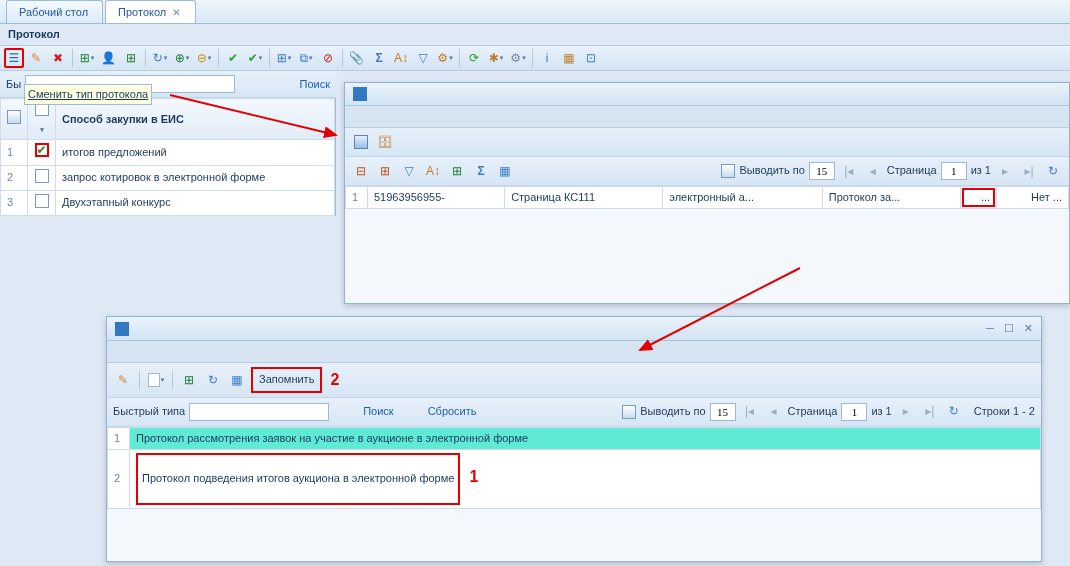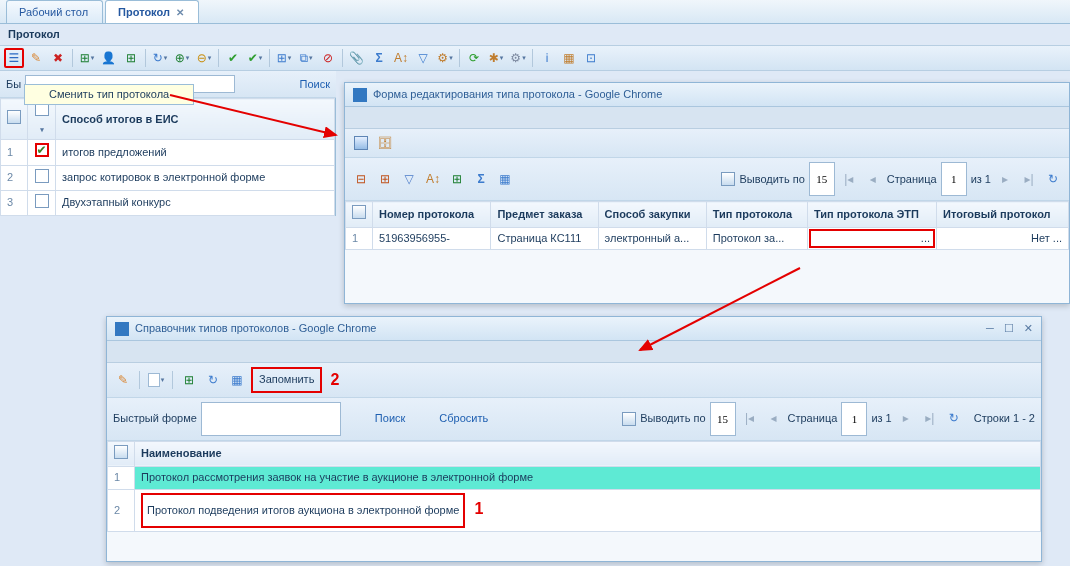--- a/index.html
+++ b/index.html
@@ -1,42 +1,42 @@
 <!DOCTYPE html>
 <html><head>
 <meta charset="utf-8">
 <style>
   * { box-sizing: border-box; }
   body { margin:0; font:11px/1.4 Tahoma, Arial, sans-serif; background:#dfe9f6; color:#1b3a5c; width:1070px; height:566px; overflow:hidden; position:relative; }
   .tabbar { display:flex; align-items:flex-end; height:24px; border-bottom:1px solid #9abdd8; padding-left:6px; gap:2px; background:linear-gradient(#f0f6fb,#d8e8f5); }
   .tab { padding:4px 14px 3px 12px; border:1px solid #9abdd8; border-bottom:none; border-radius:3px 3px 0 0; background:linear-gradient(#f4f9fe,#dcebf8); color:#2558a0; position:relative; }
-  .tab.active { background:#fff; font-weight:bold; }
+  .tab.active { background:#fff; font-weight:normal; }
   .tab .close { font-size:10px; color:#6d8bad; margin-left:6px; }
   .header { padding:3px 8px; font-weight:bold; }
   .toolbar { display:flex; align-items:center; height:26px; padding:2px 4px; gap:2px; background:linear-gradient(#e9f2fb,#d3e4f3); border:1px solid #b7cee2; border-left:none; border-right:none; }
   .tbtn { width:20px; height:20px; display:flex; align-items:center; justify-content:center; border-radius:2px; font-size:12px; cursor:pointer; }
   .sep { width:1px; height:18px; background:#b2c8dc; margin:0 2px; }
   .caret { font-size:7px; margin-left:1px; color:#5576a0; }
   .searchbar { display:flex; align-items:center; gap:4px; padding:4px 6px; background:linear-gradient(#e7f0fa,#d7e6f4); border-bottom:1px solid #c1d6e8; }
   .searchbar input { height:18px; border:1px solid #9db9d4; padding:0 4px; font:11px Tahoma; background:#fff; color:#1b3a5c; }
   .linkish { color:#1e5fb1; cursor:pointer; }
   .grid { border-collapse:collapse; width:100%; background:#fff; }
   .grid th, .grid td { border:1px solid #d0dceb; padding:3px 6px; text-align:left; background:#fff; }
   .grid th { background:linear-gradient(#f3f8fd,#e1ecf7); font-weight:bold; color:#1b3a5c; }
   .rownum { width:22px; text-align:center; background:#eef4fb; color:#6b88a7; }
   .checkbox { width:14px; height:14px; border:1px solid #7a9bbf; background:#fff; display:inline-block; position:relative; }
   .checkbox.checked::after { content:"✔"; position:absolute; top:-3px; left:0; font-size:12px; color:#3a7f27; }
   .window { position:absolute; background:#f4f8fc; border:1px solid #8fb5d6; box-shadow:0 2px 6px rgba(0,0,0,0.2); }
   .wtitle { display:flex; align-items:center; gap:6px; padding:4px 8px; background:linear-gradient(#eaf3fb,#d2e4f4); border-bottom:1px solid #aac6de; color:#2e5e96; }
   .wicon { width:14px; height:14px; background:#3378c1; display:inline-block; }
   .wcontrols { margin-left:auto; display:flex; gap:10px; color:#587aa2; }
   .pbar { display:flex; align-items:center; gap:4px; padding:4px 6px; background:linear-gradient(#e7f0fa,#d7e6f4); border-bottom:1px solid #c1d6e8; }
-  .field { height:18px; border:1px solid #9db9d4; background:#fff; padding:16px 4px; font:11px Tahoma; text-align:center; }
+  .field { height:18px; border:1px solid #9db9d4; background:#fff; padding:0 4px; font:11px Tahoma; text-align:center; }
   .hl-red { border:2px solid #e40000; }
-  .tooltip { position:absolute; background:#ffffe1; border:1px solid #9abdd8; padding:2px 24px; font-size:11px; white-space:nowrap; }
+  .tooltip { position:absolute; background:#ffffe1; border:1px solid #9abdd8; padding:2px 3px; font-size:11px; white-space:nowrap;text-decoration:underline; }
   .annot-red { color:#e40000; font-weight:bold; font-size:16px; }
   svg.overlay { position:absolute; top:0; left:0; pointer-events:none; }
   .icon-device { width:14px; height:14px; background:linear-gradient(#fff,#c8dcef); border:1px solid #7a9bbf; display:inline-block; }
   .icon-save { width:14px; height:14px; background:linear-gradient(#e4efff,#96bde6); border:1px solid #5e85b5; display:inline-block; }
   .icon-doc { width:12px; height:14px; background:#fff; border:1px solid #9db9d4; display:inline-block; }
   .gray { color:#9aadc2; }
 </style>
 </head>
 <body>
 
@@ -88,21 +88,21 @@
   <span style="flex:1"></span>
   <span class="linkish">Поиск</span>
 </div>
 
 <div style="width:336px; background:#fff; border-right:1px solid #9abdd8;">
   <table class="grid">
     <tbody>
         <tr>
       <th class="rownum"><span class="icon-device"></span></th>
       <th style="width:28px;text-align:center;"><span class="checkbox"></span> <span class="caret">▾</span></th>
-      <th>Способ итогов в ЕИС</th>
+      <th>Способ закупки в ЕИС</th>
     </tr>
     <tr>
       <td class="rownum">1</td>
       <td style="text-align:center;"><span class="checkbox checked hl-red"></span></td>
       <td>итогов предложений</td>
     </tr>
     <tr>
       <td class="rownum">2</td>
       <td style="text-align:center;"><span class="checkbox"></span></td>
       <td>запрос котировок в электронной форме</td>
@@ -114,21 +114,20 @@
     </tr>
   </tbody>
     </table>
 </div>
 
 <div class="tooltip" style="top:84px; left:24px;">Сменить тип протокола</div>
 
 <div class="window" style="top:82px; left:344px; right:0; height:222px;">
   <div class="wtitle">
     <span class="wicon"></span>
-    <span>Форма редактирования типа протокола - Google Chrome</span>
   </div>
   <div style="height:22px; background:#d7e4f1; border-bottom:1px solid #b9cee1;"></div>
   <div class="pbar">
     <span class="tbtn">
         <span class="icon-save"></span>
       </span>
     <span class="tbtn" style="color:#c07d2e;">🗄</span>
   </div>
   <div class="pbar" style="justify-content:flex-start;">
     <span class="tbtn" style="color:#c0521d;">⊟</span>
@@ -146,49 +145,39 @@
     <span class="tbtn gray">◂</span>
     <span>Страница</span>
     <input class="field" style="width: 26px;" value="1">
     <span>из 1</span>
     <span class="tbtn gray">▸</span>
     <span class="tbtn gray">▸|</span>
     <span class="tbtn" style="color:#3c7bcd;">↻</span>
   </div>
   <table class="grid">
     <tbody>
-        <tr>
-      <th class="rownum"><span class="icon-device"></span></th>
-      <th>Номер протокола</th>
-      <th>Предмет заказа</th>
-      <th>Способ закупки</th>
-      <th>Тип протокола</th>
-      <th>Тип протокола ЭТП</th>
-      <th>Итоговый протокол</th>
-    </tr>
     <tr>
       <td class="rownum">1</td>
       <td>51963956955-</td>
       <td>Страница КС111</td>
       <td>электронный а...</td>
       <td>Протокол за...</td>
       <td style="position:relative;">
             <span style="position:absolute;inset:1px;" class="hl-red"></span>
             <span style="position:relative; float:right;">...</span>
           </td>
       <td style="text-align:right;">Нет ...</td>
     </tr>
   </tbody>
     </table>
 </div>
 
 <div class="window" style="top:316px; left:106px; width:936px; height:246px;">
   <div class="wtitle">
     <span class="wicon"></span>
-    <span>Справочник типов протоколов - Google Chrome</span>
     <span class="wcontrols">
       <span>─</span>
       <span>☐</span>
       <span>✕</span>
     </span>
   </div>
   <div style="height:22px; background:#d7e4f1; border-bottom:1px solid #b9cee1;"></div>
   <div class="pbar">
     <span class="tbtn" style="color:#d9822b;">✎</span>
     <span class="sep"></span>
@@ -197,51 +186,47 @@
         <span class="caret">▾</span>
       </span>
     <span class="sep"></span>
     <span class="tbtn" style="color:#1a7d2e;">⊞</span>
     <span class="tbtn" style="color:#3c7bcd;">↻</span>
     <span class="tbtn" style="color:#3c7bcd;">▦</span>
     <span class="hl-red" style="padding:3px 6px;display:inline-block;">Запомнить</span>
     <span class="annot-red" style="margin-left:4px;">2</span>
   </div>
   <div class="pbar">
-    <span>Быстрый форме</span>
+    <span>Быстрый типа</span>
     <input style="width: 140px;" class="field">
     <span class="linkish" style="margin-left:30px;">Поиск</span>
     <span class="linkish" style="margin-left:30px;">Сбросить</span>
     <span style="flex:1"></span>
     <span class="icon-device"></span>
     <span>Выводить по</span>
     <input class="field" style="width: 26px;" value="15">
     <span class="tbtn gray">|◂</span>
     <span class="tbtn gray">◂</span>
     <span>Страница</span>
     <input class="field" style="width: 26px;" value="1">
     <span>из 1</span>
     <span class="tbtn gray">▸</span>
     <span class="tbtn gray">▸|</span>
     <span class="tbtn" style="color:#3c7bcd;">↻</span>
     <span style="margin-left:6px;">Строки 1 - 2</span>
   </div>
   <table class="grid">
     <tbody>
-        <tr>
-      <th class="rownum"><span class="icon-device"></span></th>
-      <th>Наименование</th>
-    </tr>
     <tr>
       <td class="rownum">1</td>
       <td style="background:#5eead4;">Протокол рассмотрения заявок на участие в аукционе в электронной форме</td>
     </tr>
     <tr>
       <td class="rownum">2</td>
-      <td><span class="hl-red" style="padding:8px 4px; display:inline-block;">Протокол подведения итогов аукциона в электронной форме</span> &nbsp; <span class="annot-red">1</span></td>
+      <td><span class="hl-red" style="padding:16px 4px; display:inline-block;">Протокол подведения итогов аукциона в электронной форме</span> &nbsp; <span class="annot-red">1</span></td>
     </tr>
   </tbody>
     </table>
 </div>
 
 <svg class="overlay" width="1070" height="566">
   <defs>
       <marker id="ah" markerWidth="8" markerHeight="8" refX="6" refY="3" orient="auto">
         <path d="M0,0 L7,3 L0,6 Z" fill="#e40000"></path>
       </marker>

